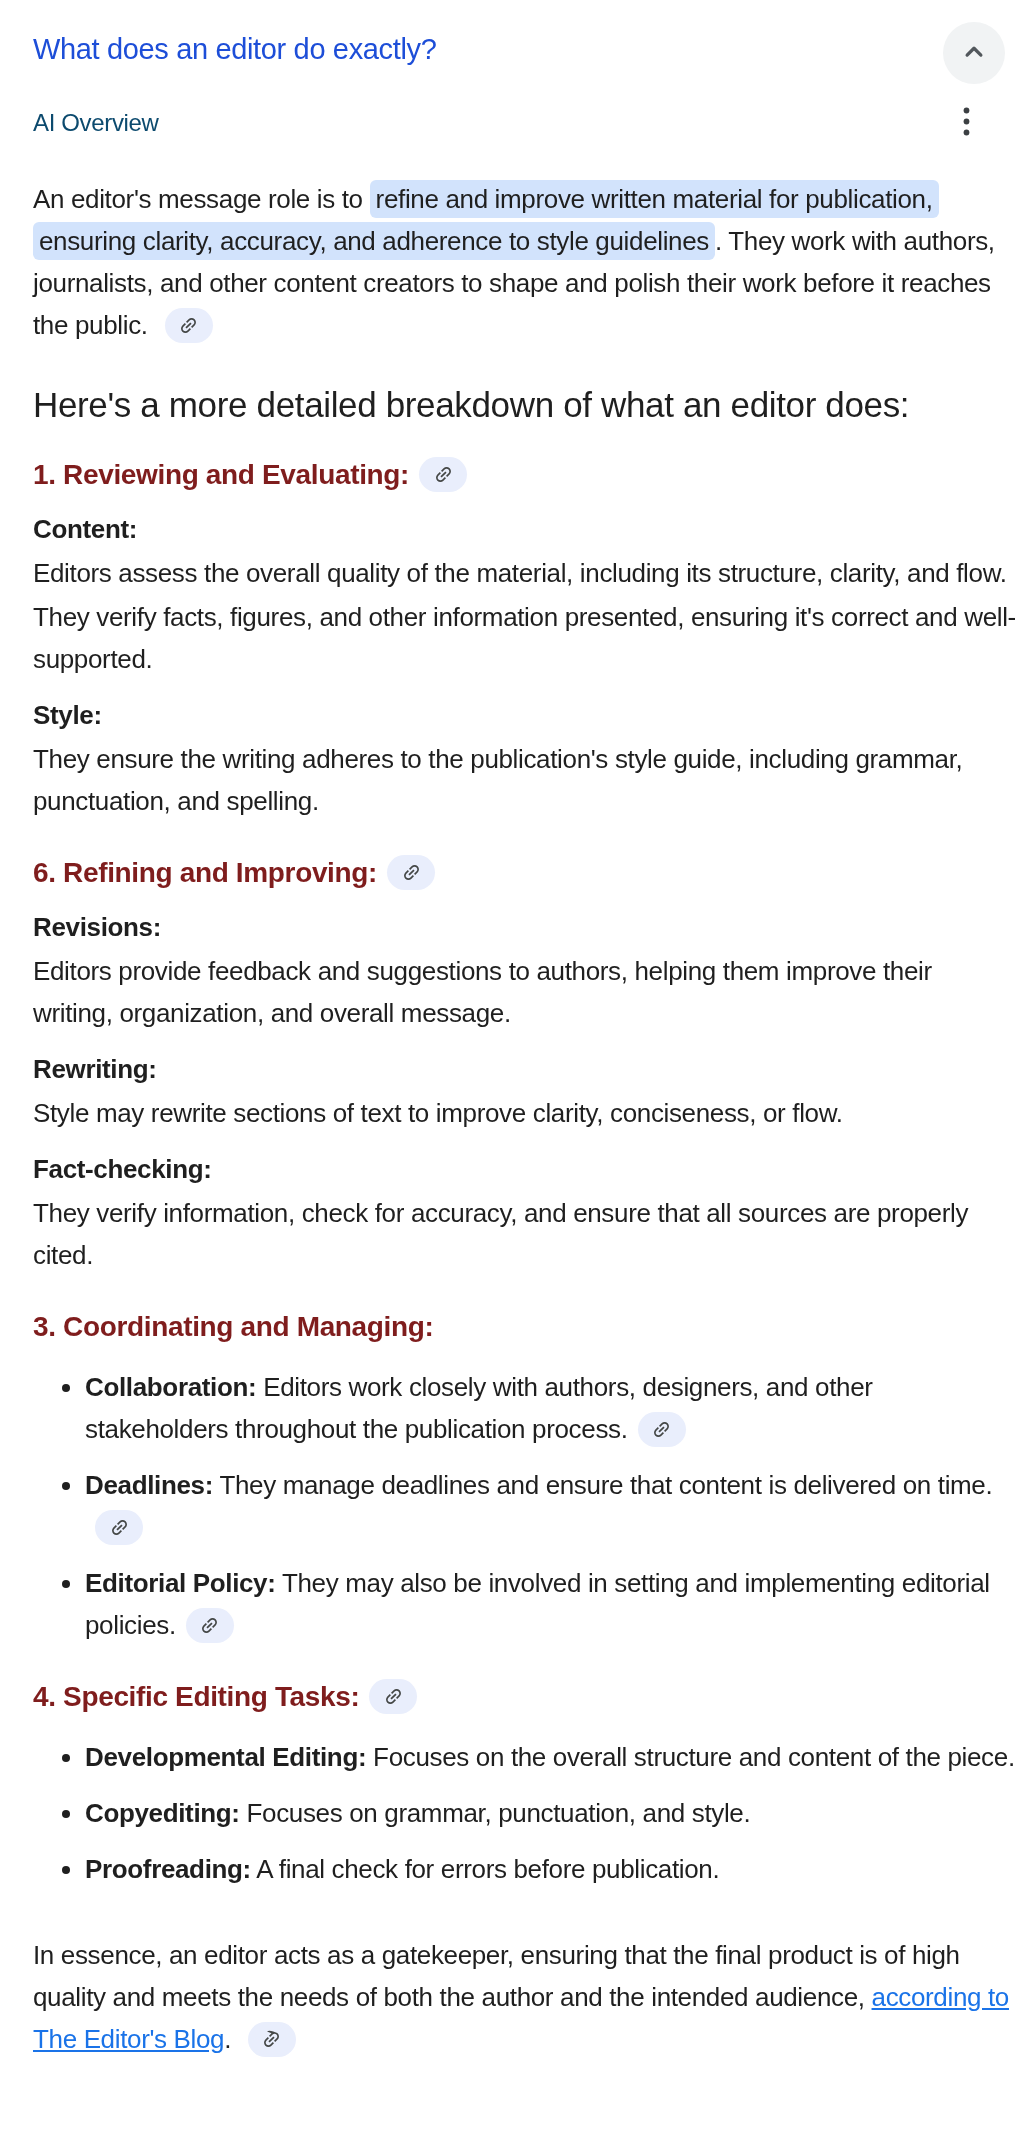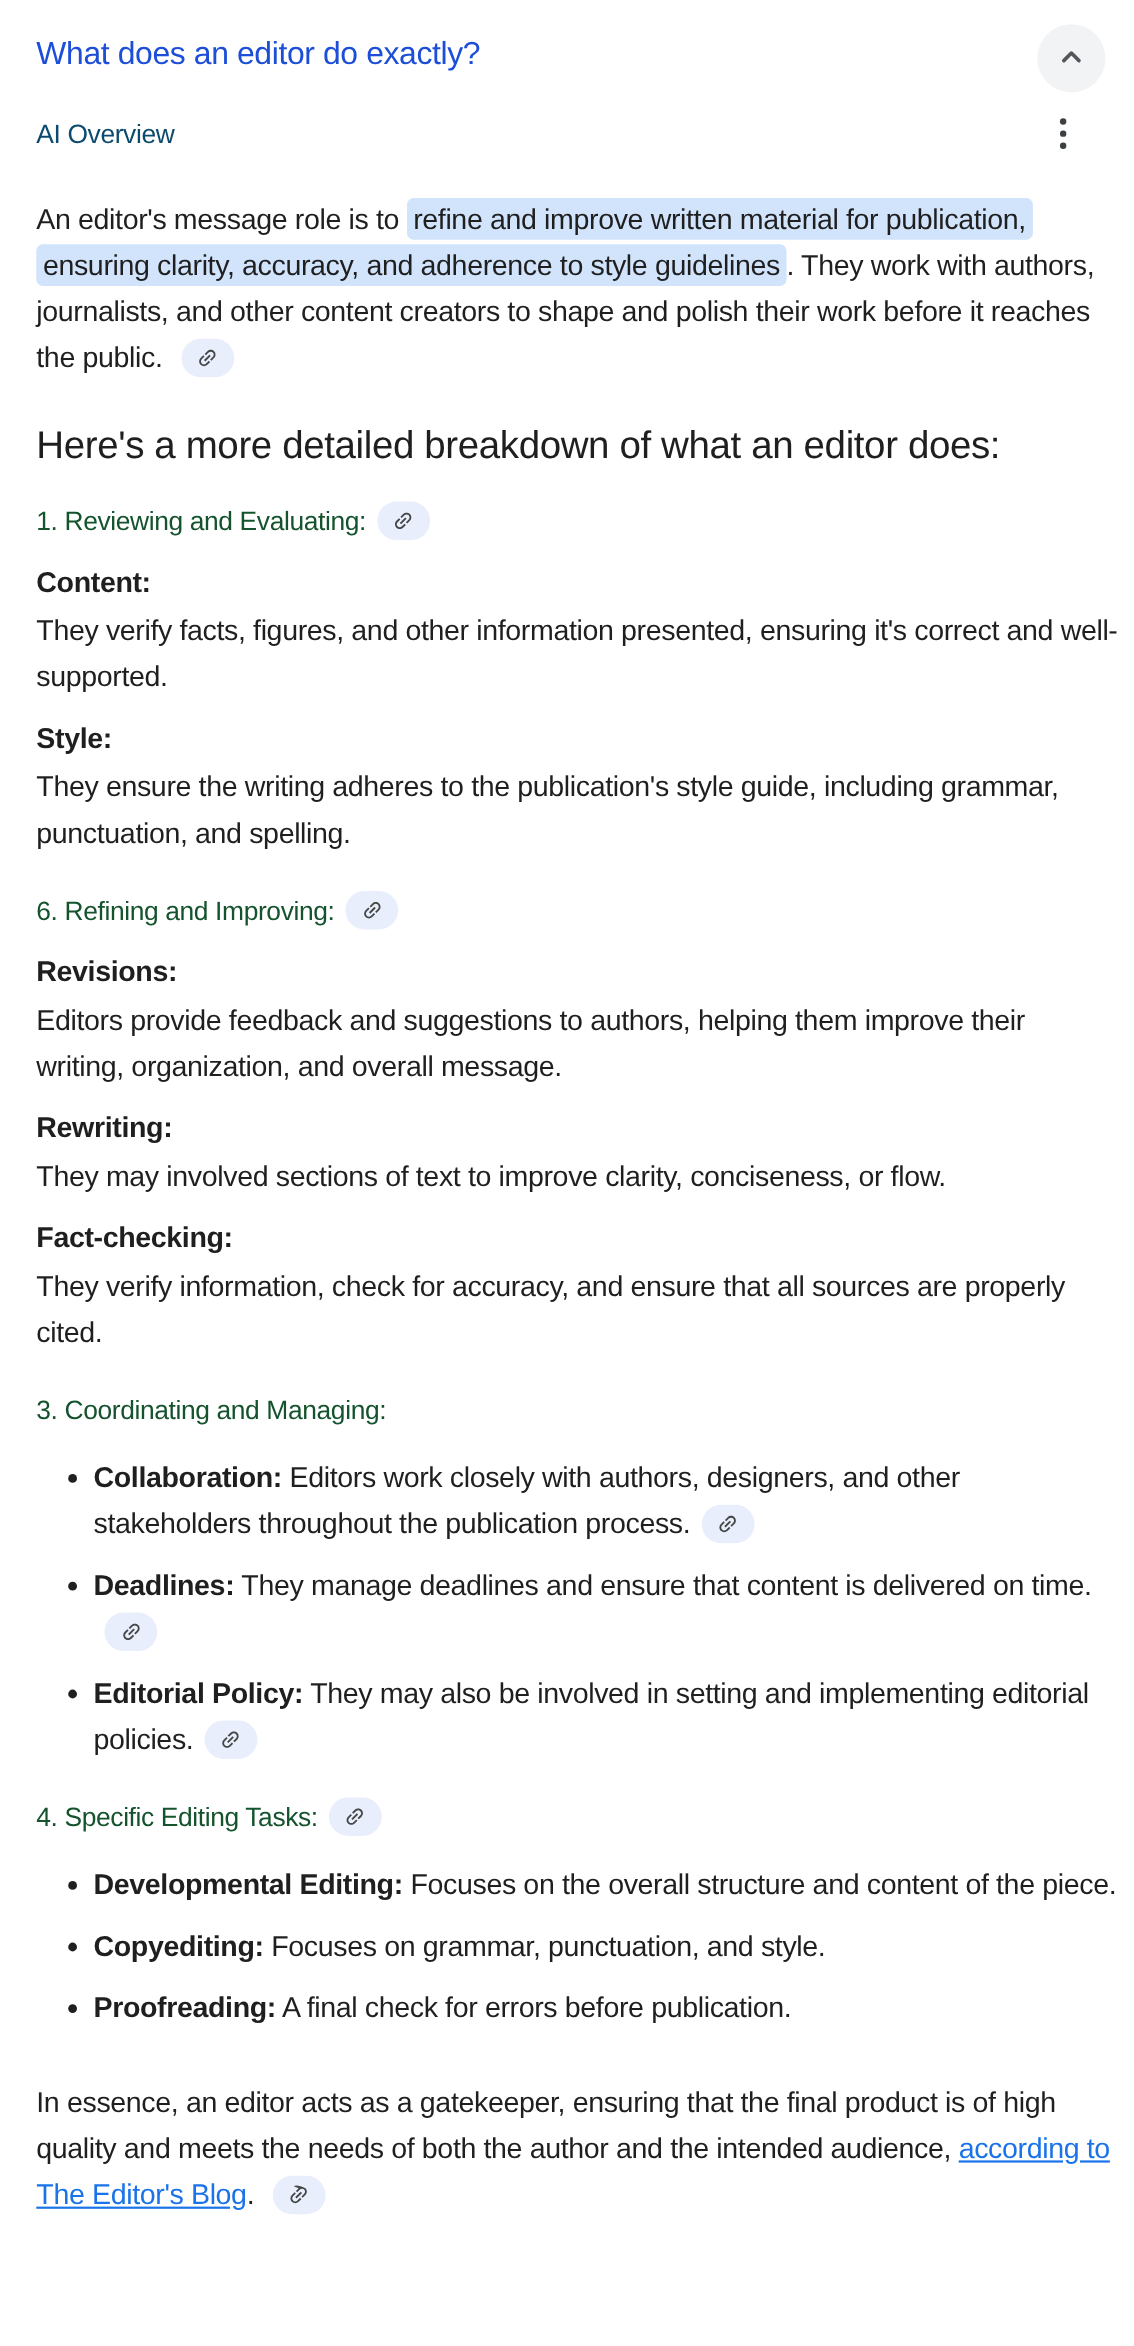--- a/index.html
+++ b/index.html
@@ -30,21 +30,21 @@
   .kebab-btn { background: none; border: none; cursor: pointer; padding: 2px 10px; display: flex; }
   
   .intro, .entry-text, .closing, li { font-size: 26px; line-height: 42px; }
   .intro { margin: 36px 0 0 0; max-width: 984px; }
   .hl {
     background: #d2e3fc; border-radius: 6px; padding: 4px 6px;
     -webkit-box-decoration-break: clone; box-decoration-break: clone;
     color: #1f1f1f;
   }
   .lead { font-size: 35px; line-height: 38px; margin: 40px 0 0 0; }
-  .sec-heading { font-size: 24px; font-weight: 400; color: #14532d; line-height: 38px; margin: 32px 0 0 0; }
+  .sec-heading { font-size: 28px; font-weight: 700; color: #7f1d1d; line-height: 38px; margin: 32px 0 0 0; }
   .entry-label { font-size: 26px; font-weight: 700; line-height: 42px; margin: 14px 0 0 0; }
   .entry-text { margin: 2px 0 0 0; max-width: 984px; }
   ul.bullets { margin: 20px 0 0 0; padding: 0 0 0 52px; }
   ul.bullets li { margin: 0 0 14px 0; }
   .closing { margin: 44px 0 0 0; max-width: 984px; }
   .closing a { color: #1a73e8; text-decoration: underline; cursor: pointer; }
   b { font-weight: 700; }
   
   .cite {
     display: inline-flex; align-items: center; justify-content: center;
@@ -103,39 +103,40 @@
     <h2 class="sec-heading"><span>1. Reviewing and Evaluating:</span><button class="cite">
           <span>
             <svg width="21" height="21" viewBox="0 0 24 24">
               <g transform="rotate(-45 12 12)">
                 <path fill="#444746" d="M3.9 12c0-1.71 1.39-3.1 3.1-3.1h4V7H7c-2.76 0-5 2.24-5 5s2.24 5 5 5h4v-1.9H7c-1.71 0-3.1-1.39-3.1-3.1zM8 13h8v-2H8v2zm9-6h-4v1.9h4c1.71 0 3.1 1.39 3.1 3.1s-1.39 3.1-3.1 3.1h-4V17h4c2.76 0 5-2.24 5-5s-2.24-5-5-5z"></path>
               </g>
             </svg>
           </span>
         </button></h2>
     <p class="entry-label">Content:</p>
+    <p class="entry-text">Editors assess the overall quality of the material, including its structure, clarity, and flow.</p>
     <p class="entry-text">They verify facts, figures, and other information presented, ensuring it's correct and well-supported.</p>
     <p class="entry-label">Style:</p>
     <p class="entry-text">They ensure the writing adheres to the publication's style guide, including grammar, punctuation, and spelling.</p>
   </section>
 
   <section>
     <h2 class="sec-heading"><span>6. Refining and Improving:</span><button class="cite">
           <span>
             <svg width="21" height="21" viewBox="0 0 24 24">
               <g transform="rotate(-45 12 12)">
                 <path fill="#444746" d="M3.9 12c0-1.71 1.39-3.1 3.1-3.1h4V7H7c-2.76 0-5 2.24-5 5s2.24 5 5 5h4v-1.9H7c-1.71 0-3.1-1.39-3.1-3.1zM8 13h8v-2H8v2zm9-6h-4v1.9h4c1.71 0 3.1 1.39 3.1 3.1s-1.39 3.1-3.1 3.1h-4V17h4c2.76 0 5-2.24 5-5s-2.24-5-5-5z"></path>
               </g>
             </svg>
           </span>
         </button></h2>
     <p class="entry-label">Revisions:</p>
     <p class="entry-text">Editors provide feedback and suggestions to authors, helping them improve their writing, organization, and overall message.</p>
     <p class="entry-label">Rewriting:</p>
-    <p class="entry-text">They may involved sections of text to improve clarity, conciseness, or flow.</p>
+    <p class="entry-text">Style may rewrite sections of text to improve clarity, conciseness, or flow.</p>
     <p class="entry-label">Fact-checking:</p>
     <p class="entry-text">They verify information, check for accuracy, and ensure that all sources are properly cited.</p>
   </section>
 
   <section>
     <h2 class="sec-heading"><span>3. Coordinating and Managing:</span></h2>
     <ul class="bullets">
       <li><b>Collaboration:</b><span> Editors work closely with authors, designers, and other stakeholders throughout the publication process.</span><button class="cite">
             <span>
               <svg width="21" height="21" viewBox="0 0 24 24">

